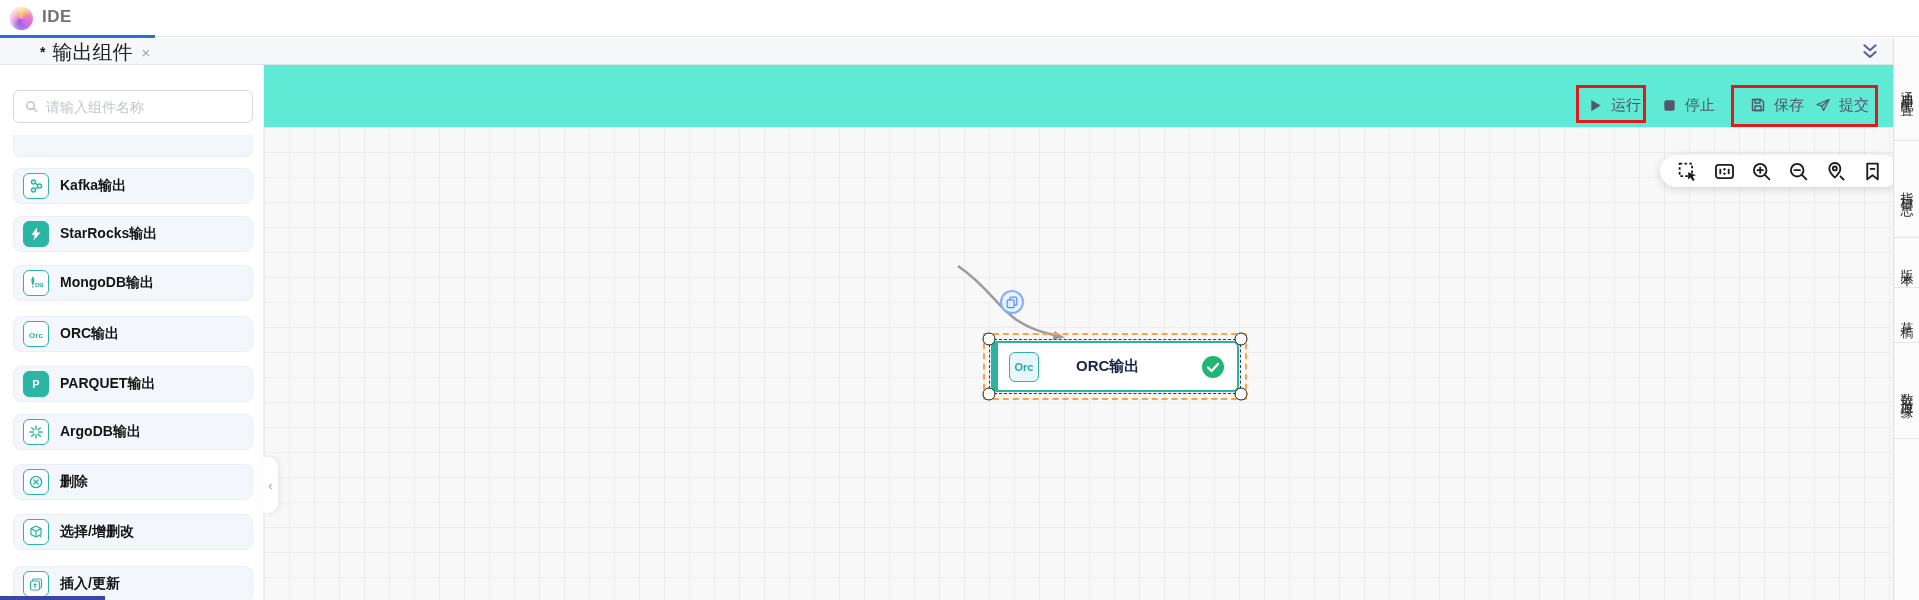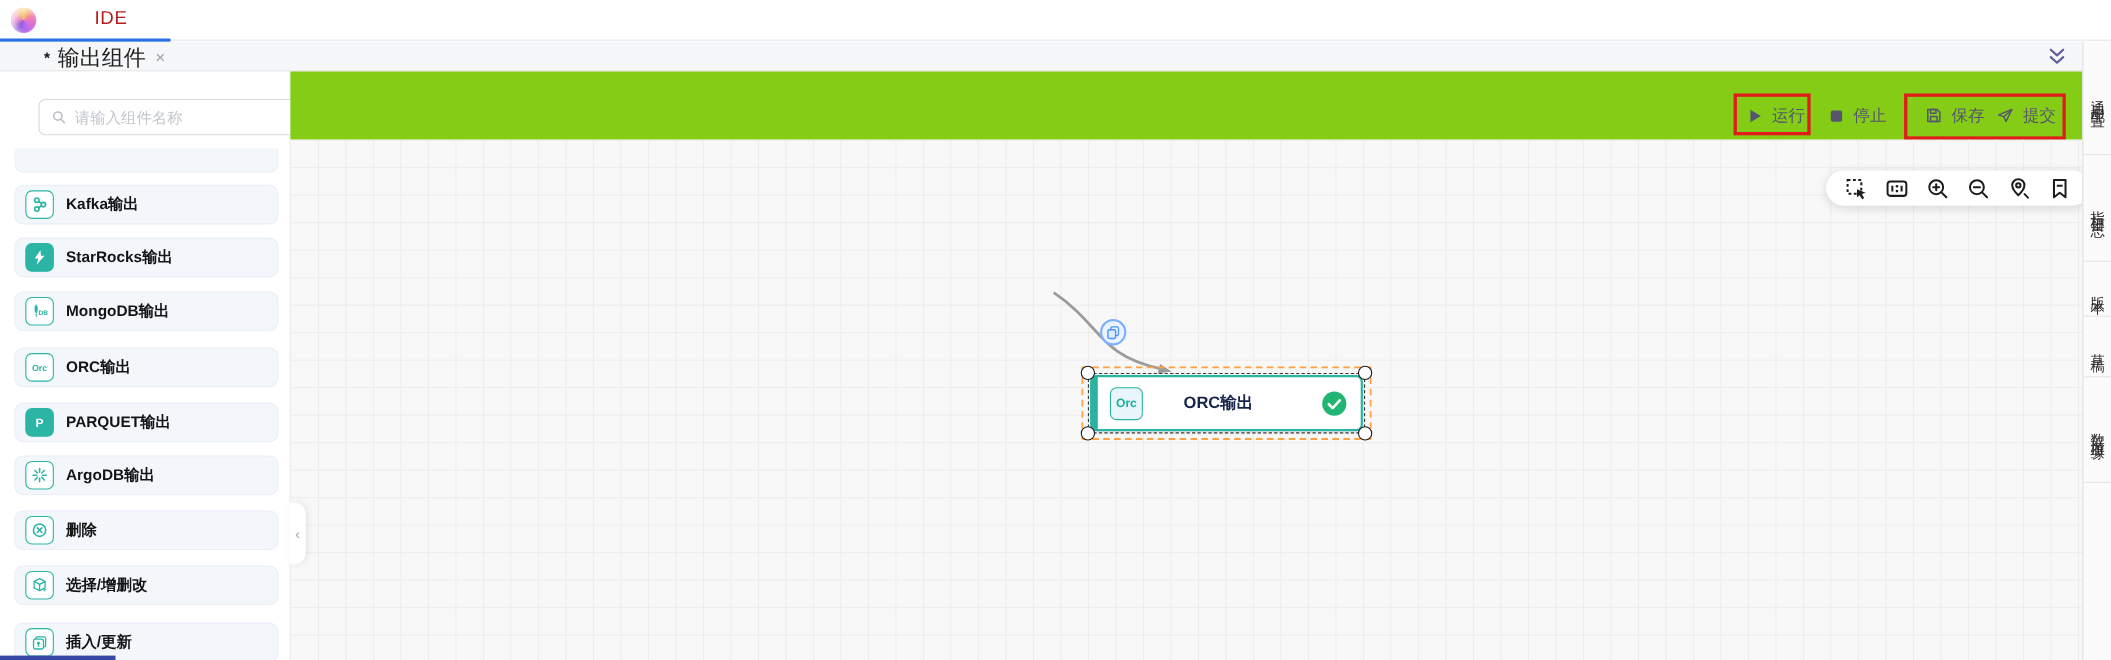--- a/index.html
+++ b/index.html
@@ -4,45 +4,45 @@
 <style>
   * { margin:0; padding:0; box-sizing:border-box; }
   body { font-family:"Liberation Sans","DejaVu Sans",sans-serif; background:#fff; }
   .screen { position:relative; width:1919px; height:600px; background:#fff; overflow:hidden; }
 
   
   .app-header { position:absolute; left:0; top:0; width:1919px; height:37px; background:#fff; border-bottom:1px solid #e4e4e4; }
   .app-logo { position:absolute; left:10px; top:7px; width:23px; height:23px; border-radius:50%;
     background: conic-gradient(#f6c94a, #ef7ab8, #c86ced, #8e5ae0, #ef7ab8, #f6c94a);
     box-shadow: inset 4px 3px 6px rgba(255,255,255,.75); }
-  .app-title { position:absolute; left:42px; top:7px; font-size:17px; font-weight:normal; color:#b91c1c; letter-spacing:.5px;margin-left:44px; }
+  .app-title { position:absolute; left:42px; top:7px; font-size:17px; font-weight:bold; color:#737373; letter-spacing:.5px; }
   .header-active-bar { position:absolute; left:0; top:35px; width:155px; height:3px; background:#2970e3; }
 
   
   .tab-bar { position:absolute; left:0; top:38px; width:1893px; height:27px; background:#f6f7f9; border-bottom:1px solid #e3e3e3; }
   .tab { position:absolute; left:13px; top:3px; height:22px; display:flex; align-items:center; gap:7px; cursor:pointer; }
   .tab-badge { background:#d7f3ea; color:#1fae9a; font-size:10px; font-weight:bold; padding:1px 5px; border-radius:3px;margin-top:48px; }
   .tab-dirty { color:#111; font-weight:bold; font-size:14px; }
   .tab-label { color:#222; font-size:20px; }
   .tab-close { color:#9aa0a6; font-size:15px; line-height:1; padding:0 2px; }
   .tabbar-chevrons { position:absolute; right:14px; top:5px; width:18px; height:18px; }
 
   
   .left-panel { position:absolute; left:0; top:65px; width:264px; height:535px; background:#fff; border-right:1px solid #efefef; }
-  .search-box { position:absolute; left:13px; top:25px; width:240px; height:33px; border:1px solid #d9d9d9; border-radius:6px; background:#fff; display:flex; align-items:center; padding:0 10px; gap:7px;margin-left:22px; }
+  .search-box { position:absolute; left:13px; top:25px; width:240px; height:33px; border:1px solid #d9d9d9; border-radius:6px; background:#fff; display:flex; align-items:center; padding:0 10px; gap:7px; }
   .search-box input { border:none; outline:none; flex:1; font-size:14px; color:#333; font-family:inherit; background:transparent; }
   .search-box input::placeholder { color:#c3c7cc; }
   .panel-item { position:absolute; left:13px; width:240px; height:36px; background:#f3f7fc; border:1px solid #e9eef7; border-radius:8px; display:flex; align-items:center; padding-left:9px; gap:11px; cursor:pointer; }
   .panel-item .label { font-size:14px; font-weight:bold; color:#141414; }
   .icon-box { width:26px; height:26px; border-radius:6px; border:1.5px solid #2ab5a5; background:#fff; display:flex; align-items:center; justify-content:center; flex:none; }
   .icon-box.filled { background:#2ab5a5; }
   .panel-item.partial { top:70px; height:22px; border-radius:0 0 8px 8px; border-top:none; }
 
   
-  .top-toolbar { position:absolute; left:264px; top:65px; width:1629px; height:62px; background:#84cc16; }
+  .top-toolbar { position:absolute; left:264px; top:65px; width:1629px; height:62px; background:#5eead4; }
   .tb-btn { position:absolute; top:26px; height:28px; display:flex; align-items:center; gap:8px; color:#55556e; font-size:15px; cursor:pointer; }
   .tb-btn svg { flex:none; }
   .annotation-box { position:absolute; border:3px solid #e01b1b; pointer-events:none; }
 
   
   .canvas { position:absolute; left:264px; top:127px; width:1629px; height:473px; background-color:#f8f8f8;
     background-image: linear-gradient(#ececec 1px, transparent 1px), linear-gradient(90deg, #ececec 1px, transparent 1px);
     background-size:25px 25px; }
   .edge-layer { position:absolute; left:0; top:0; width:100%; height:100%; pointer-events:none; }
 

